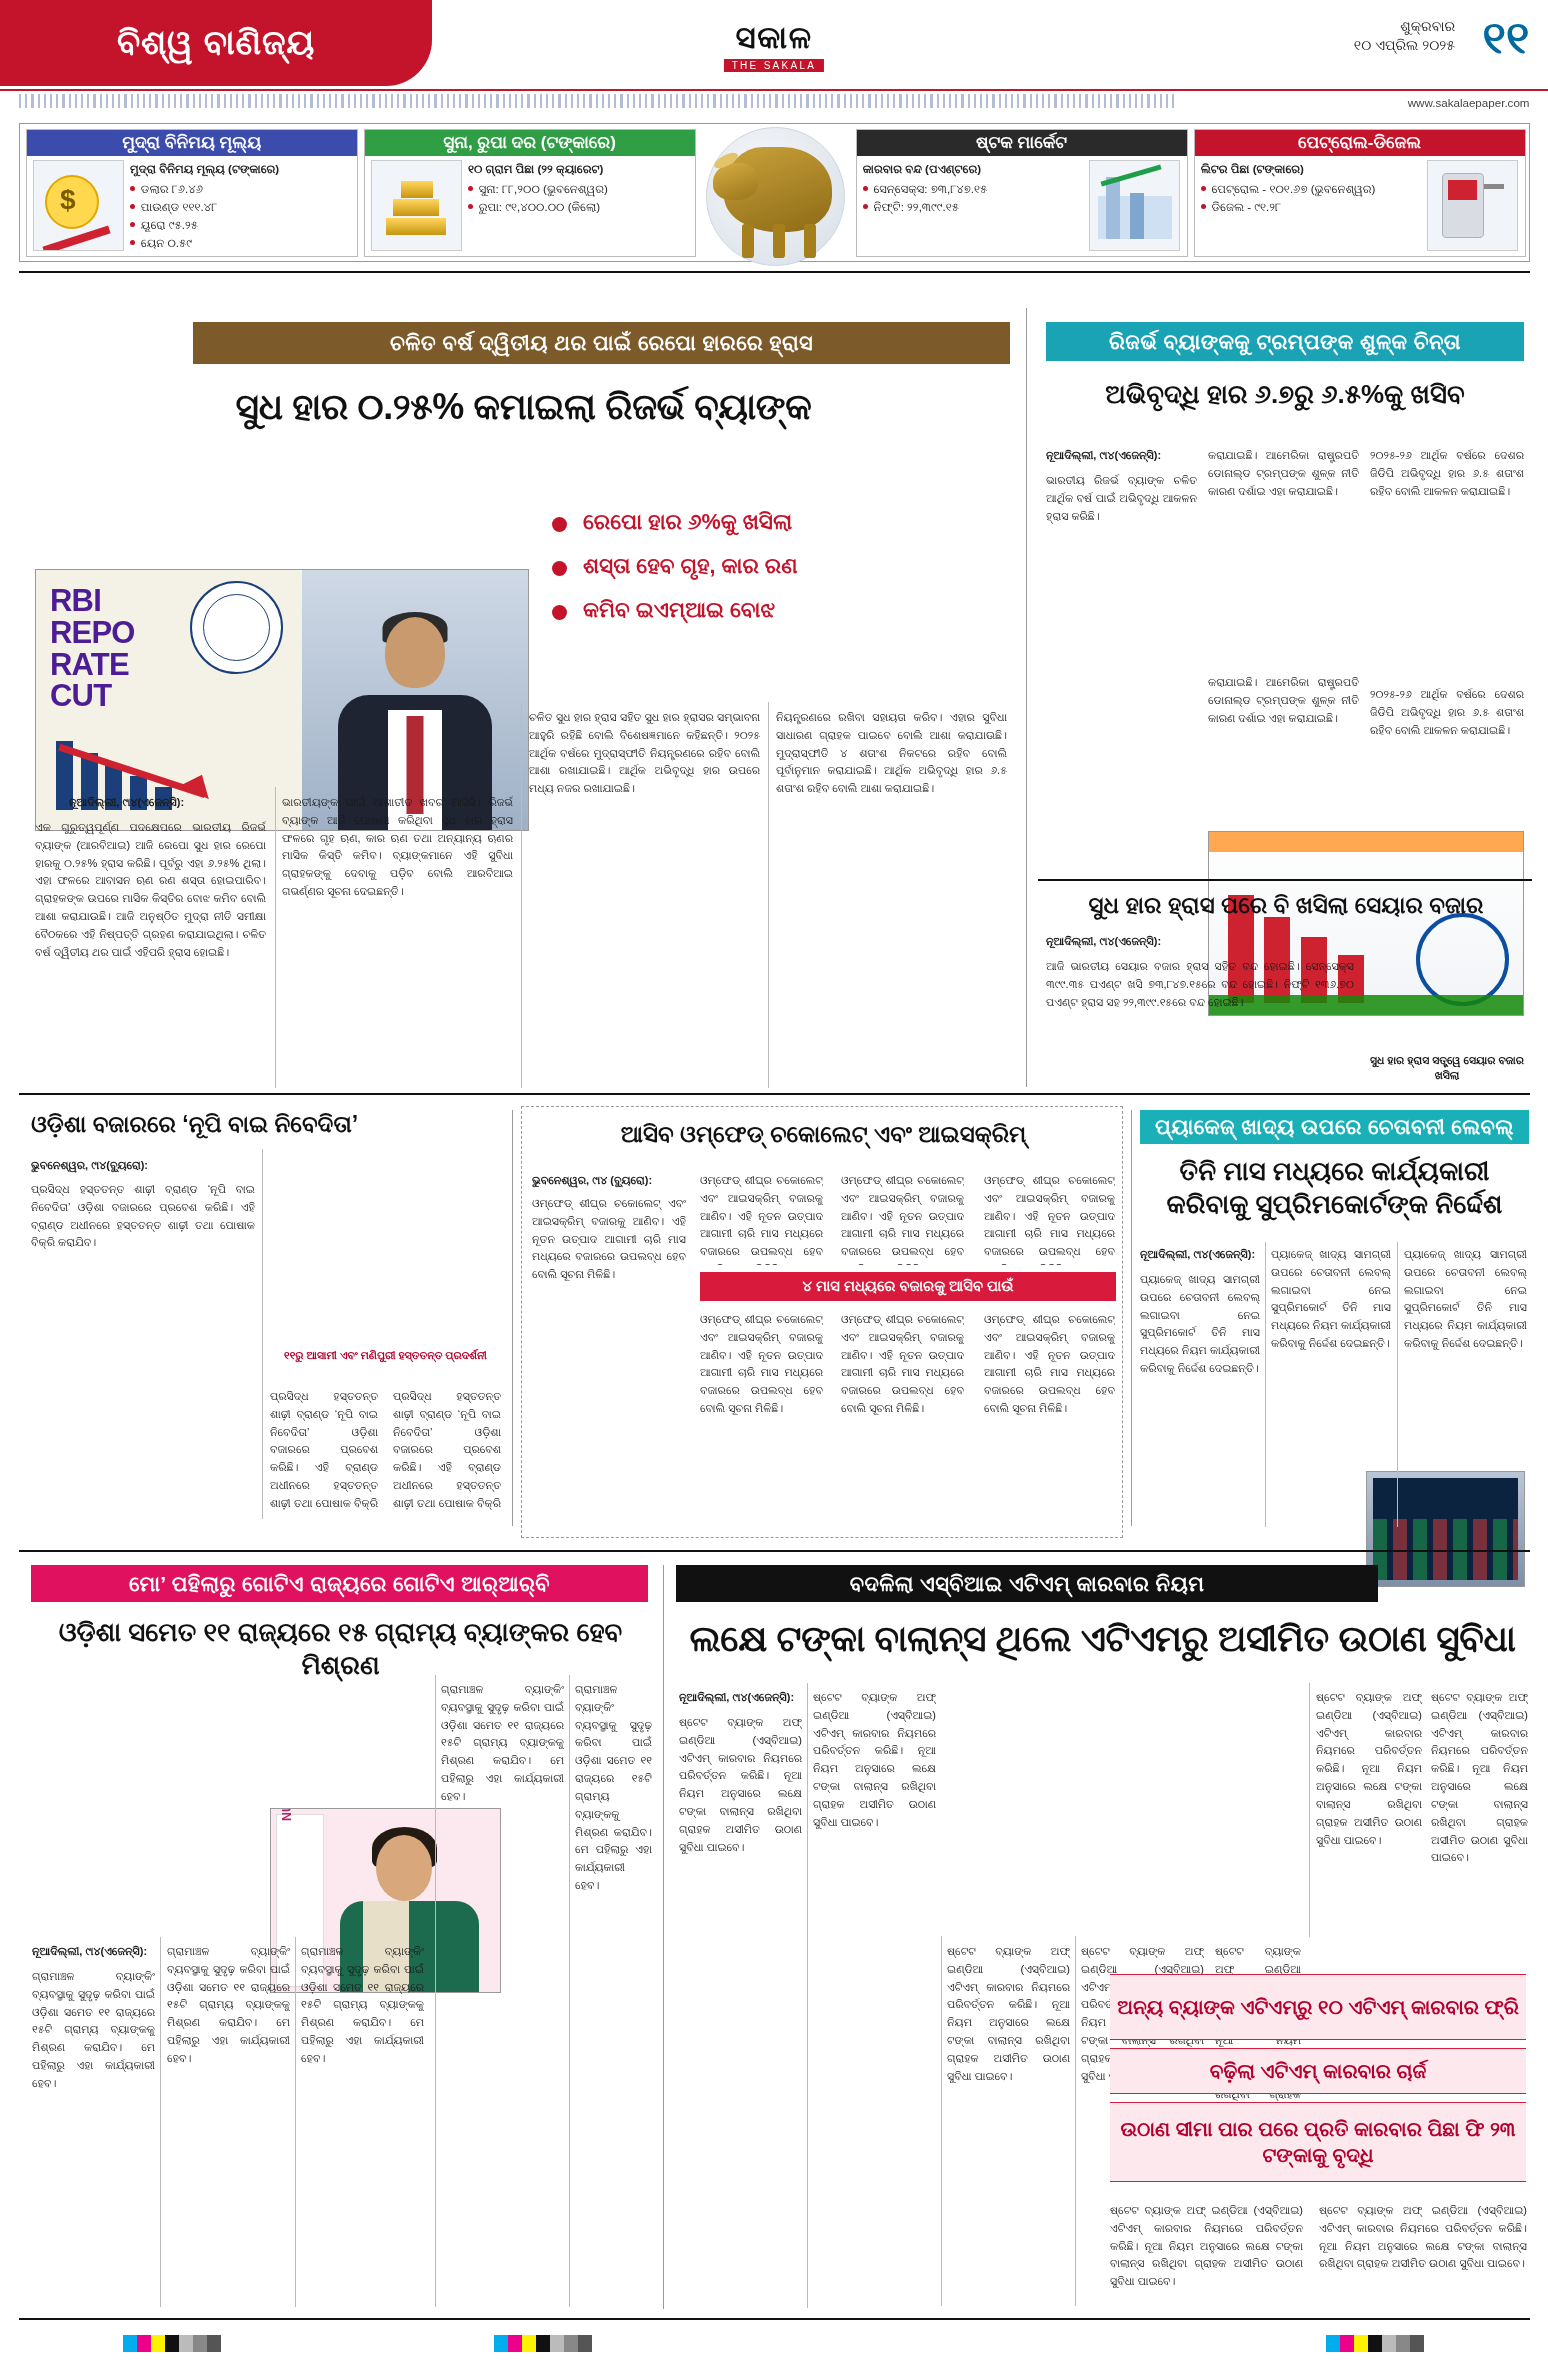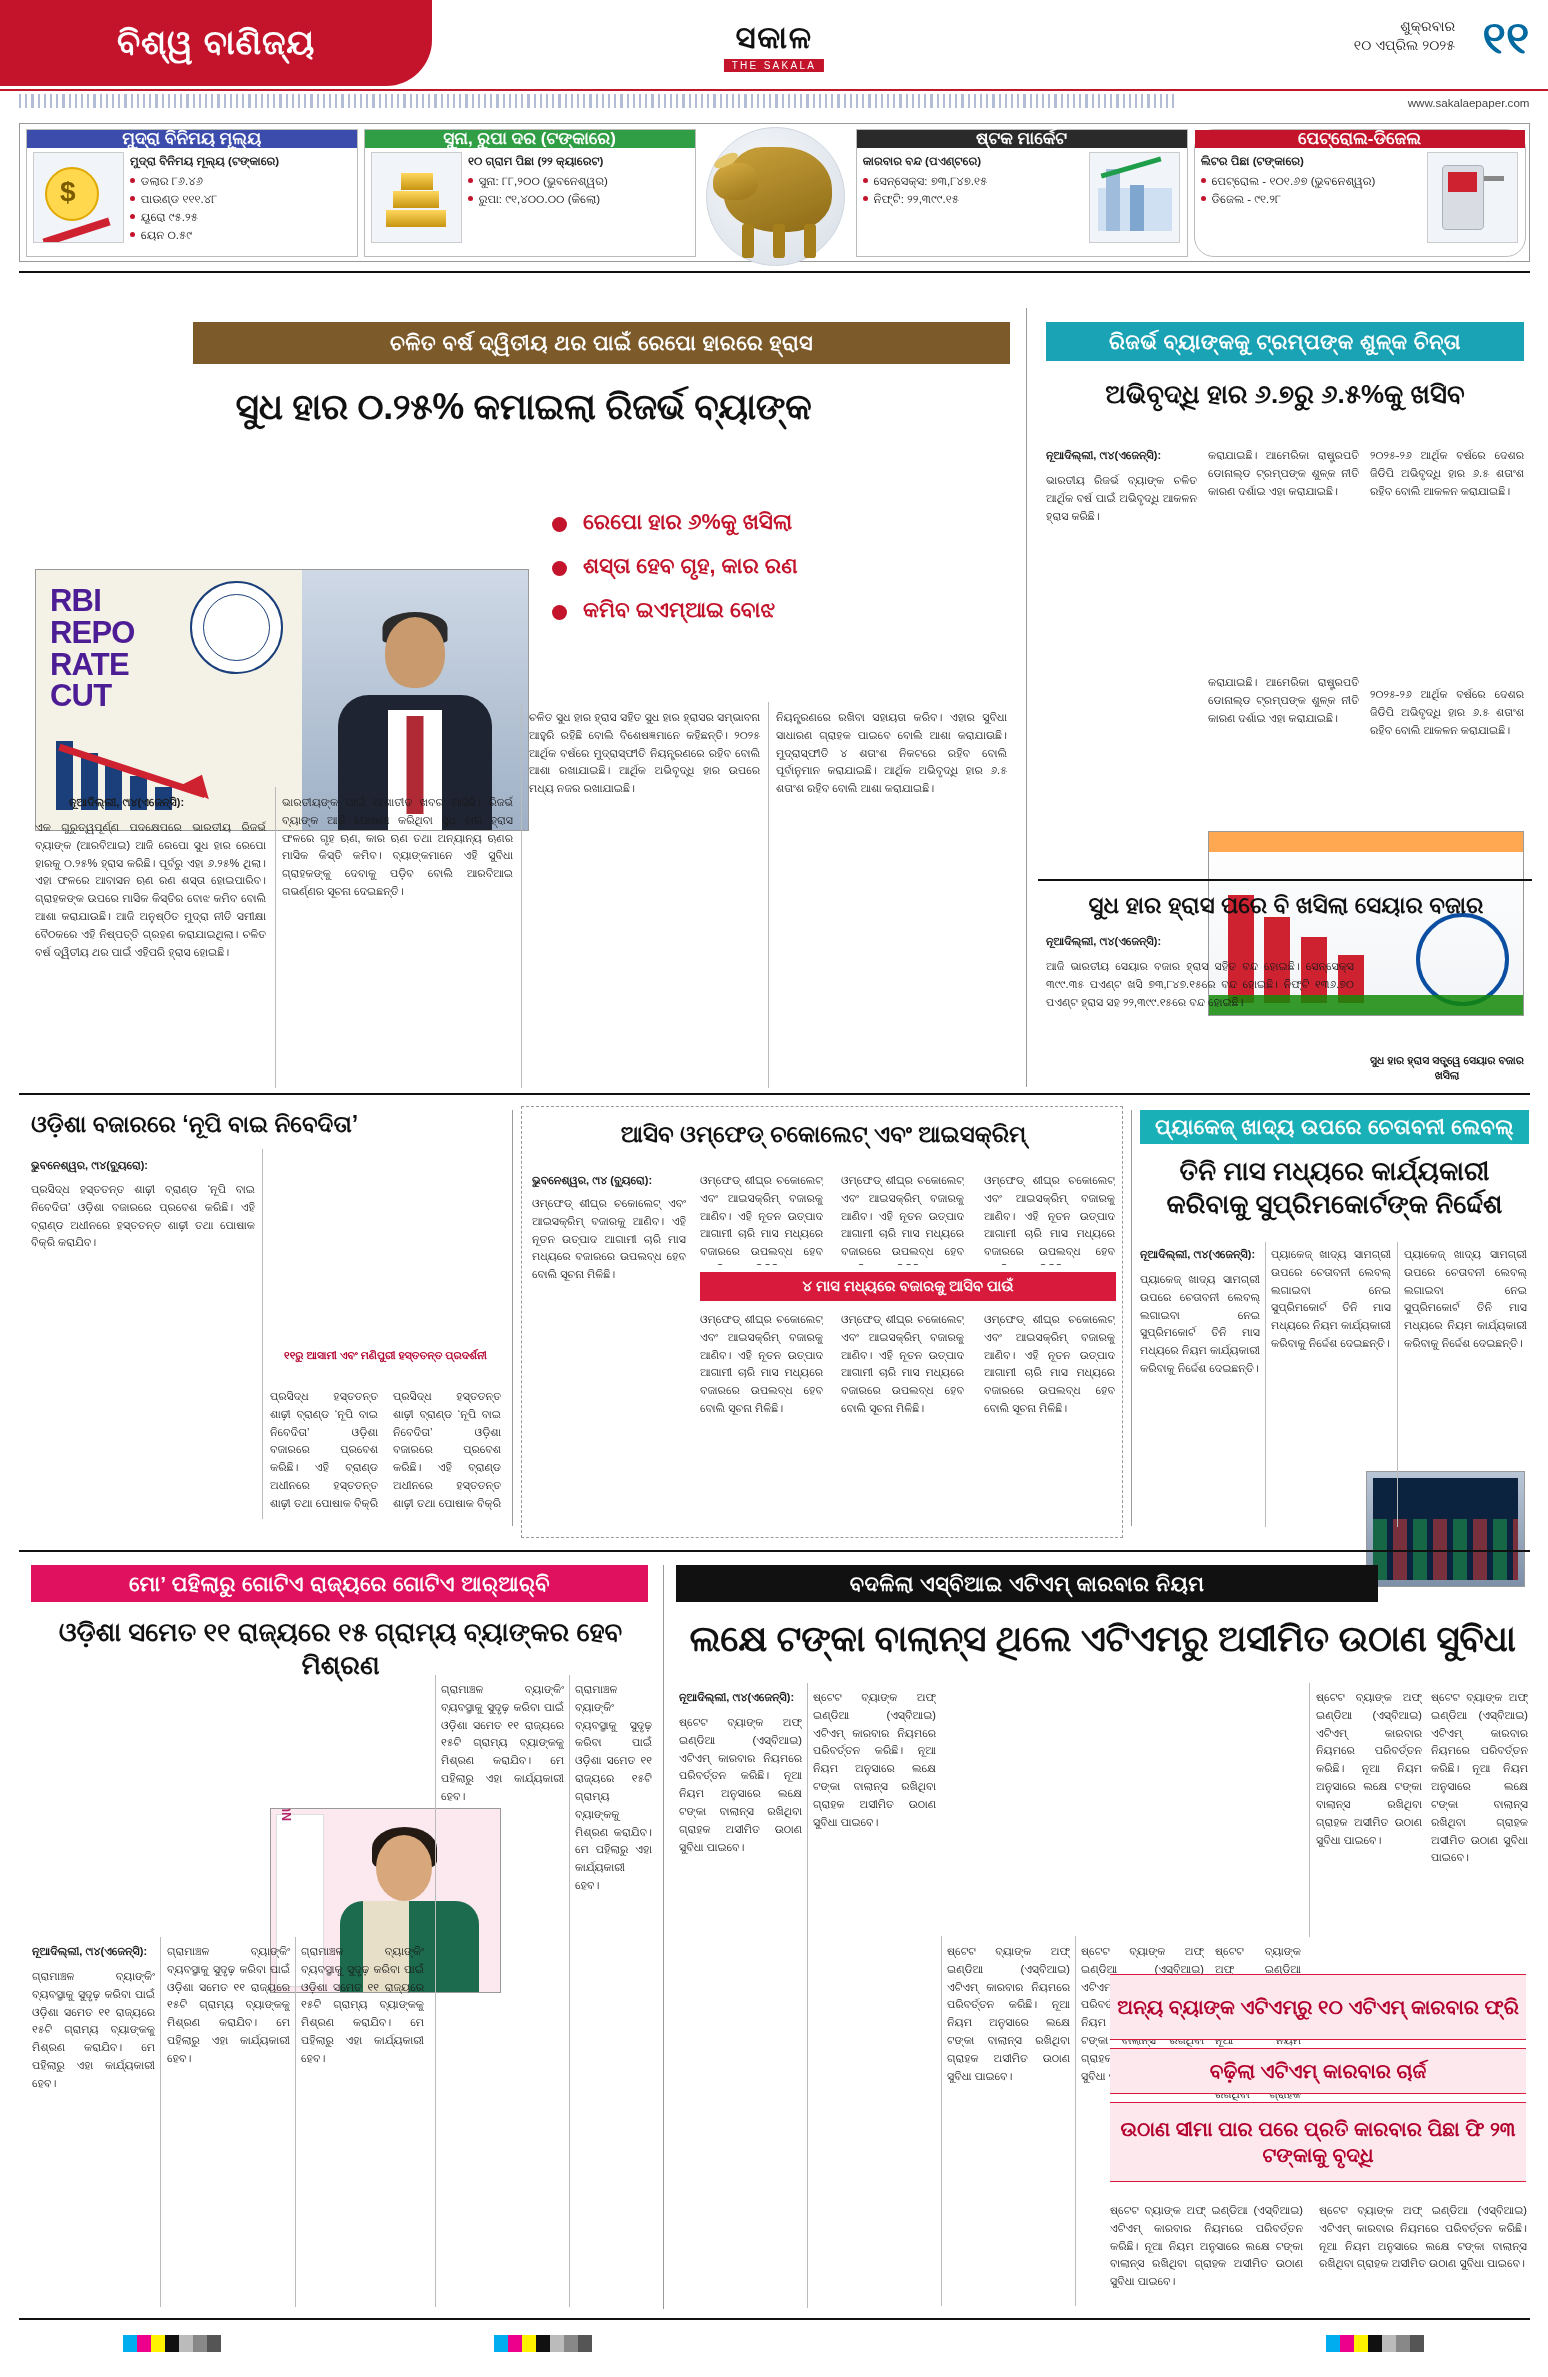--- a/index.html
+++ b/index.html
@@ -28,25 +28,25 @@
   .mast-pageno { position:absolute; right:18.5px; top:12.3px; font-size:45px; font-weight:bold; color:#0369a1; }
   .mast-date { position:absolute; right:93px; top:17px; font-size:14px; color:#222; text-align:right; line-height:1.35;}
   .mast-web { position:absolute; right:18.5px; top:96px; font-size:11.6px; color:#444; }
 
   .ruler { position:absolute; left:18.5px; top:94px; width:1157px; height:14px;
     background:repeating-linear-gradient(90deg,#9aa7c9 0 2.3px,#fff 2.3px 6.2px); opacity:.75;}
 
   
   .strip { position:absolute; left:18.5px; top:123px; width:1511px; height:139px; border:0.8px solid #999; background:#fff; }
   .card { position:absolute; top:4.6px; height:128px; border:0.8px solid #bbb; background:#fff; }
-  .card .chead { height:18px; display:flex; align-items:center; justify-content:center; font-size:17px; font-weight:bold; color:#fff; }
+  .card .chead { height:26px; display:flex; align-items:center; justify-content:center; font-size:17px; font-weight:bold; color:#fff; }
   .c1 { left:6.2px; width:332px; } .c1 .chead { background:#3c4cad; }
   .c2 { left:344px; width:332px; } .c2 .chead { background:#2f9e44; }
   .c3 { left:836px; width:332px; } .c3 .chead { background:#2a2a2a; }
-  .c4 { left:1174px; width:332px;border-radius:20px; } .c4 .chead { background:#c3142b; }
+  .c4 { left:1174px; width:332px; } .c4 .chead { background:#c3142b; }
   .cbody { display:flex; height:100px; padding:4.6px 6.2px; gap:6.2px; }
   .cthumb { width:91px; height:91px; border:0.8px solid #ccc; background:#f1f4f8; position:relative; overflow:hidden; flex:none;}
   .clines { flex:1; font-size:11.6px; line-height:1.55; color:#222; }
   .clines .t { font-weight:bold; font-size:11.6px; margin-bottom:2.3px; }
   .clines li { list-style:none; position:relative; padding-left:10.8px; }
   .clines li:before { content:""; position:absolute; left:0; top:5.4px; width:5.4px; height:5.4px; background:#c3142b; border-radius:50%; }
   .bull { position:absolute; left:679px; top:-9.3px; width:154px; height:151px; }
   .bull-circle { position:absolute; left:7.7px; top:12.3px; width:139px; height:139px; border-radius:50%;
     background:radial-gradient(circle at 40% 35%,#f6f8fa, #d7dee7); border:1.5px solid #cfd6df; }
   .bull-body { position:absolute; left:25px; top:32px; width:108px; height:85px;

